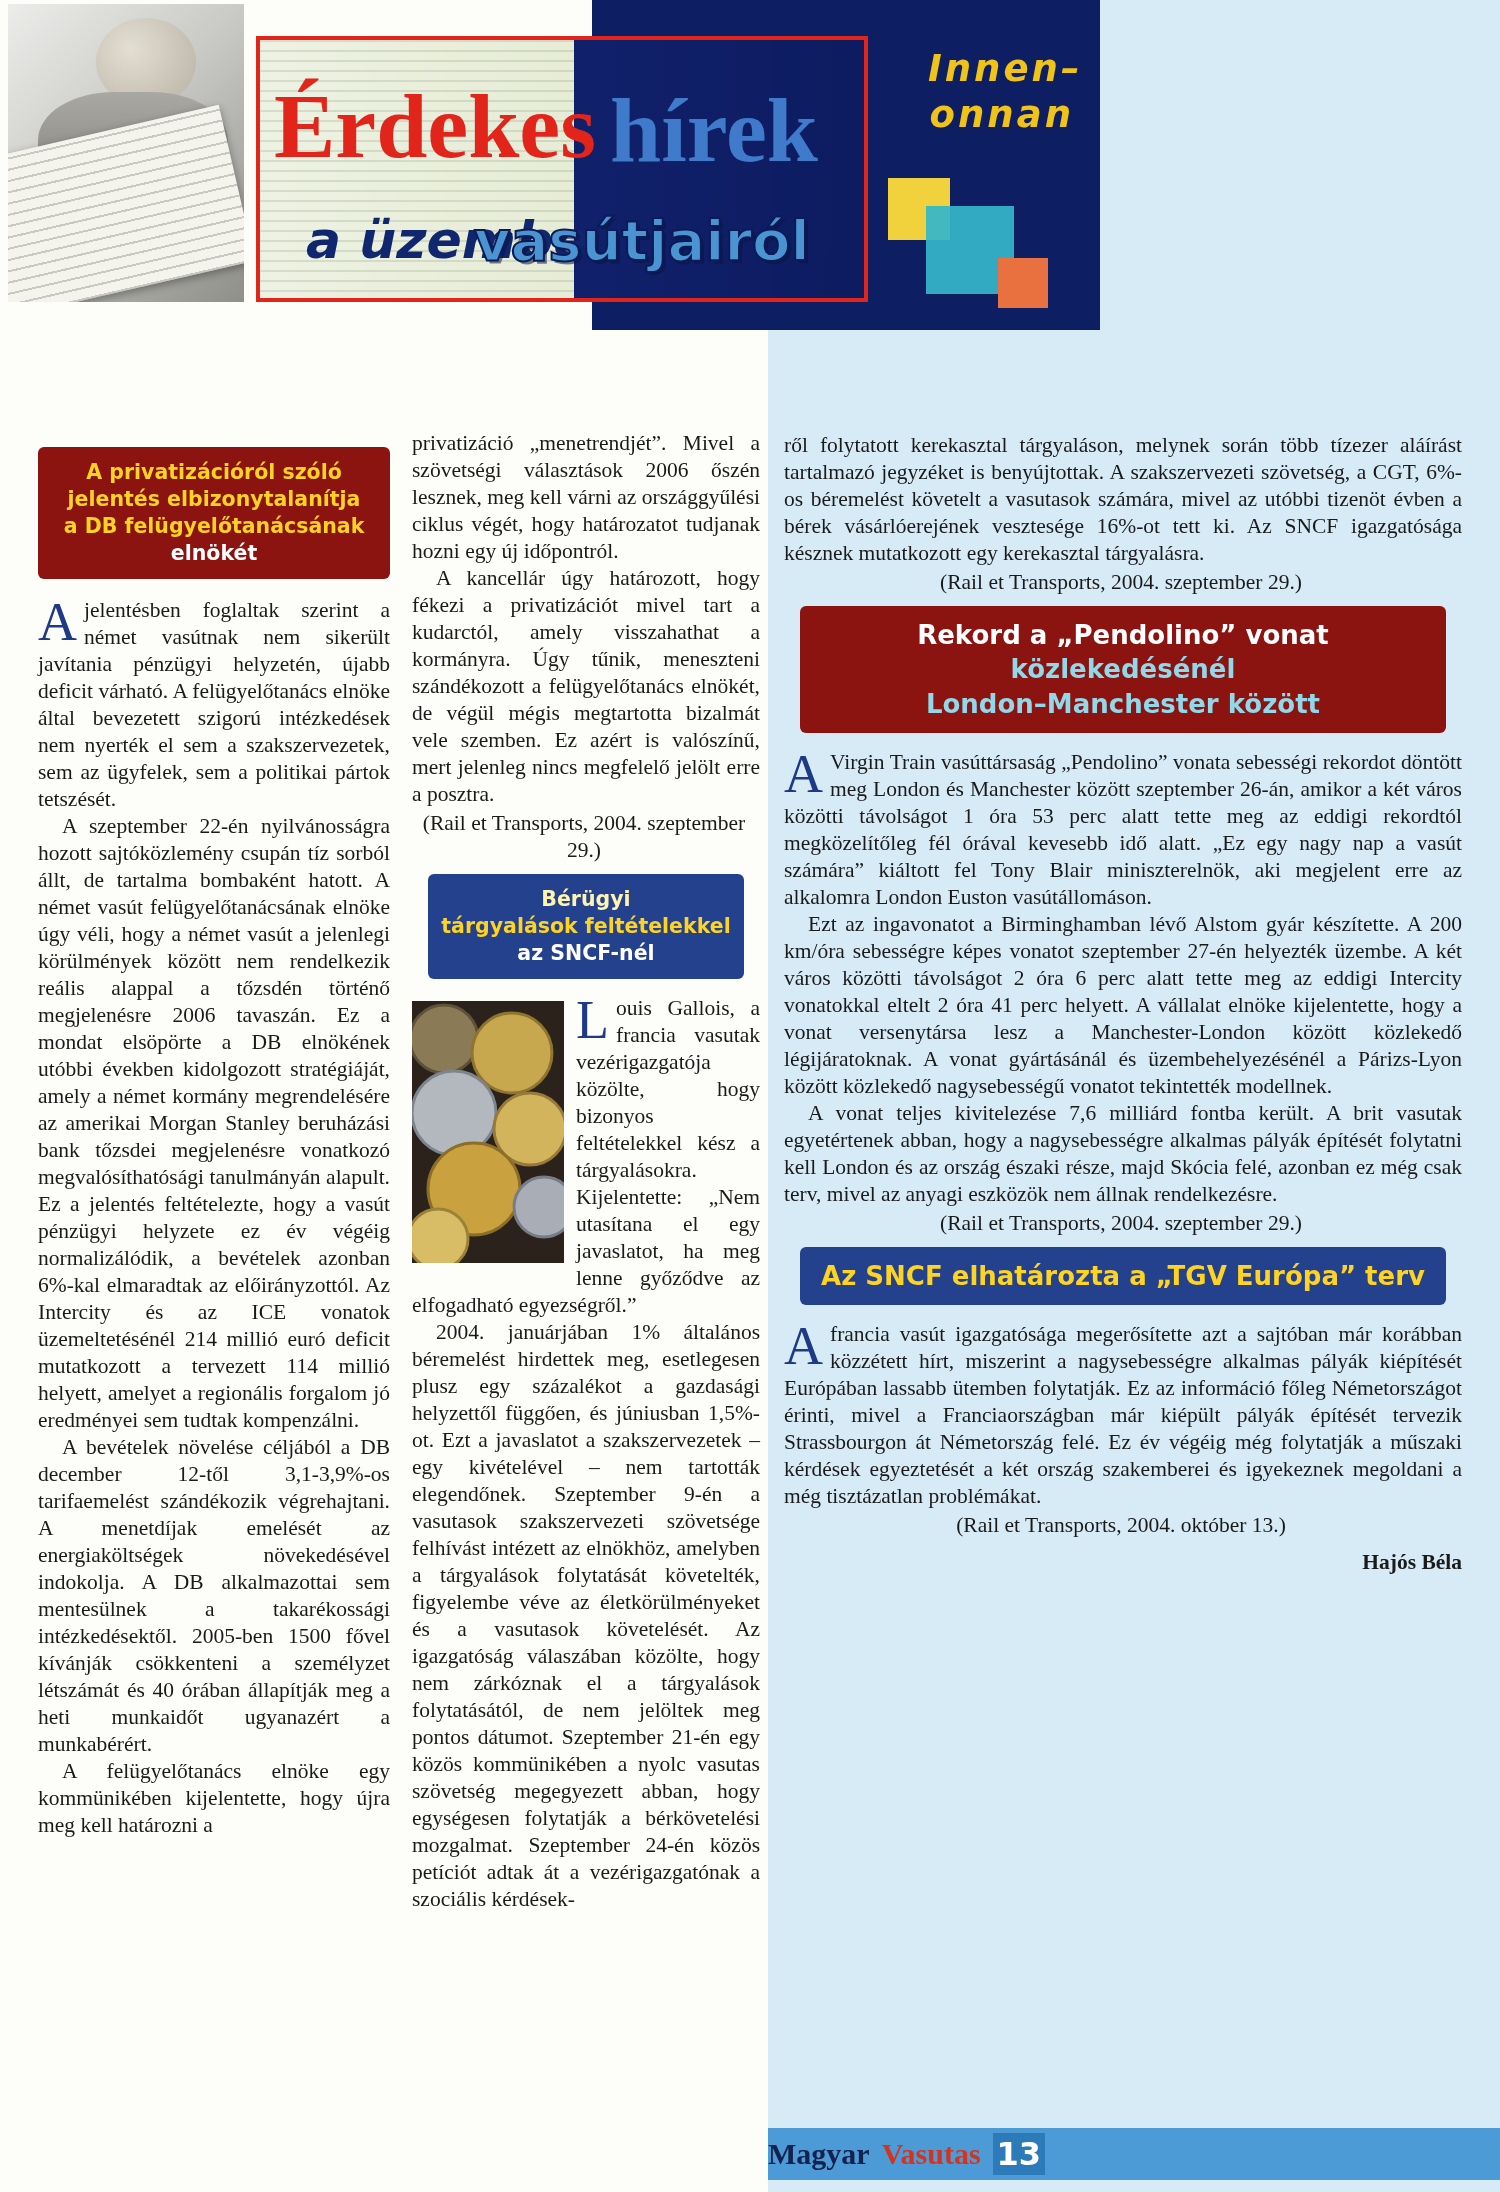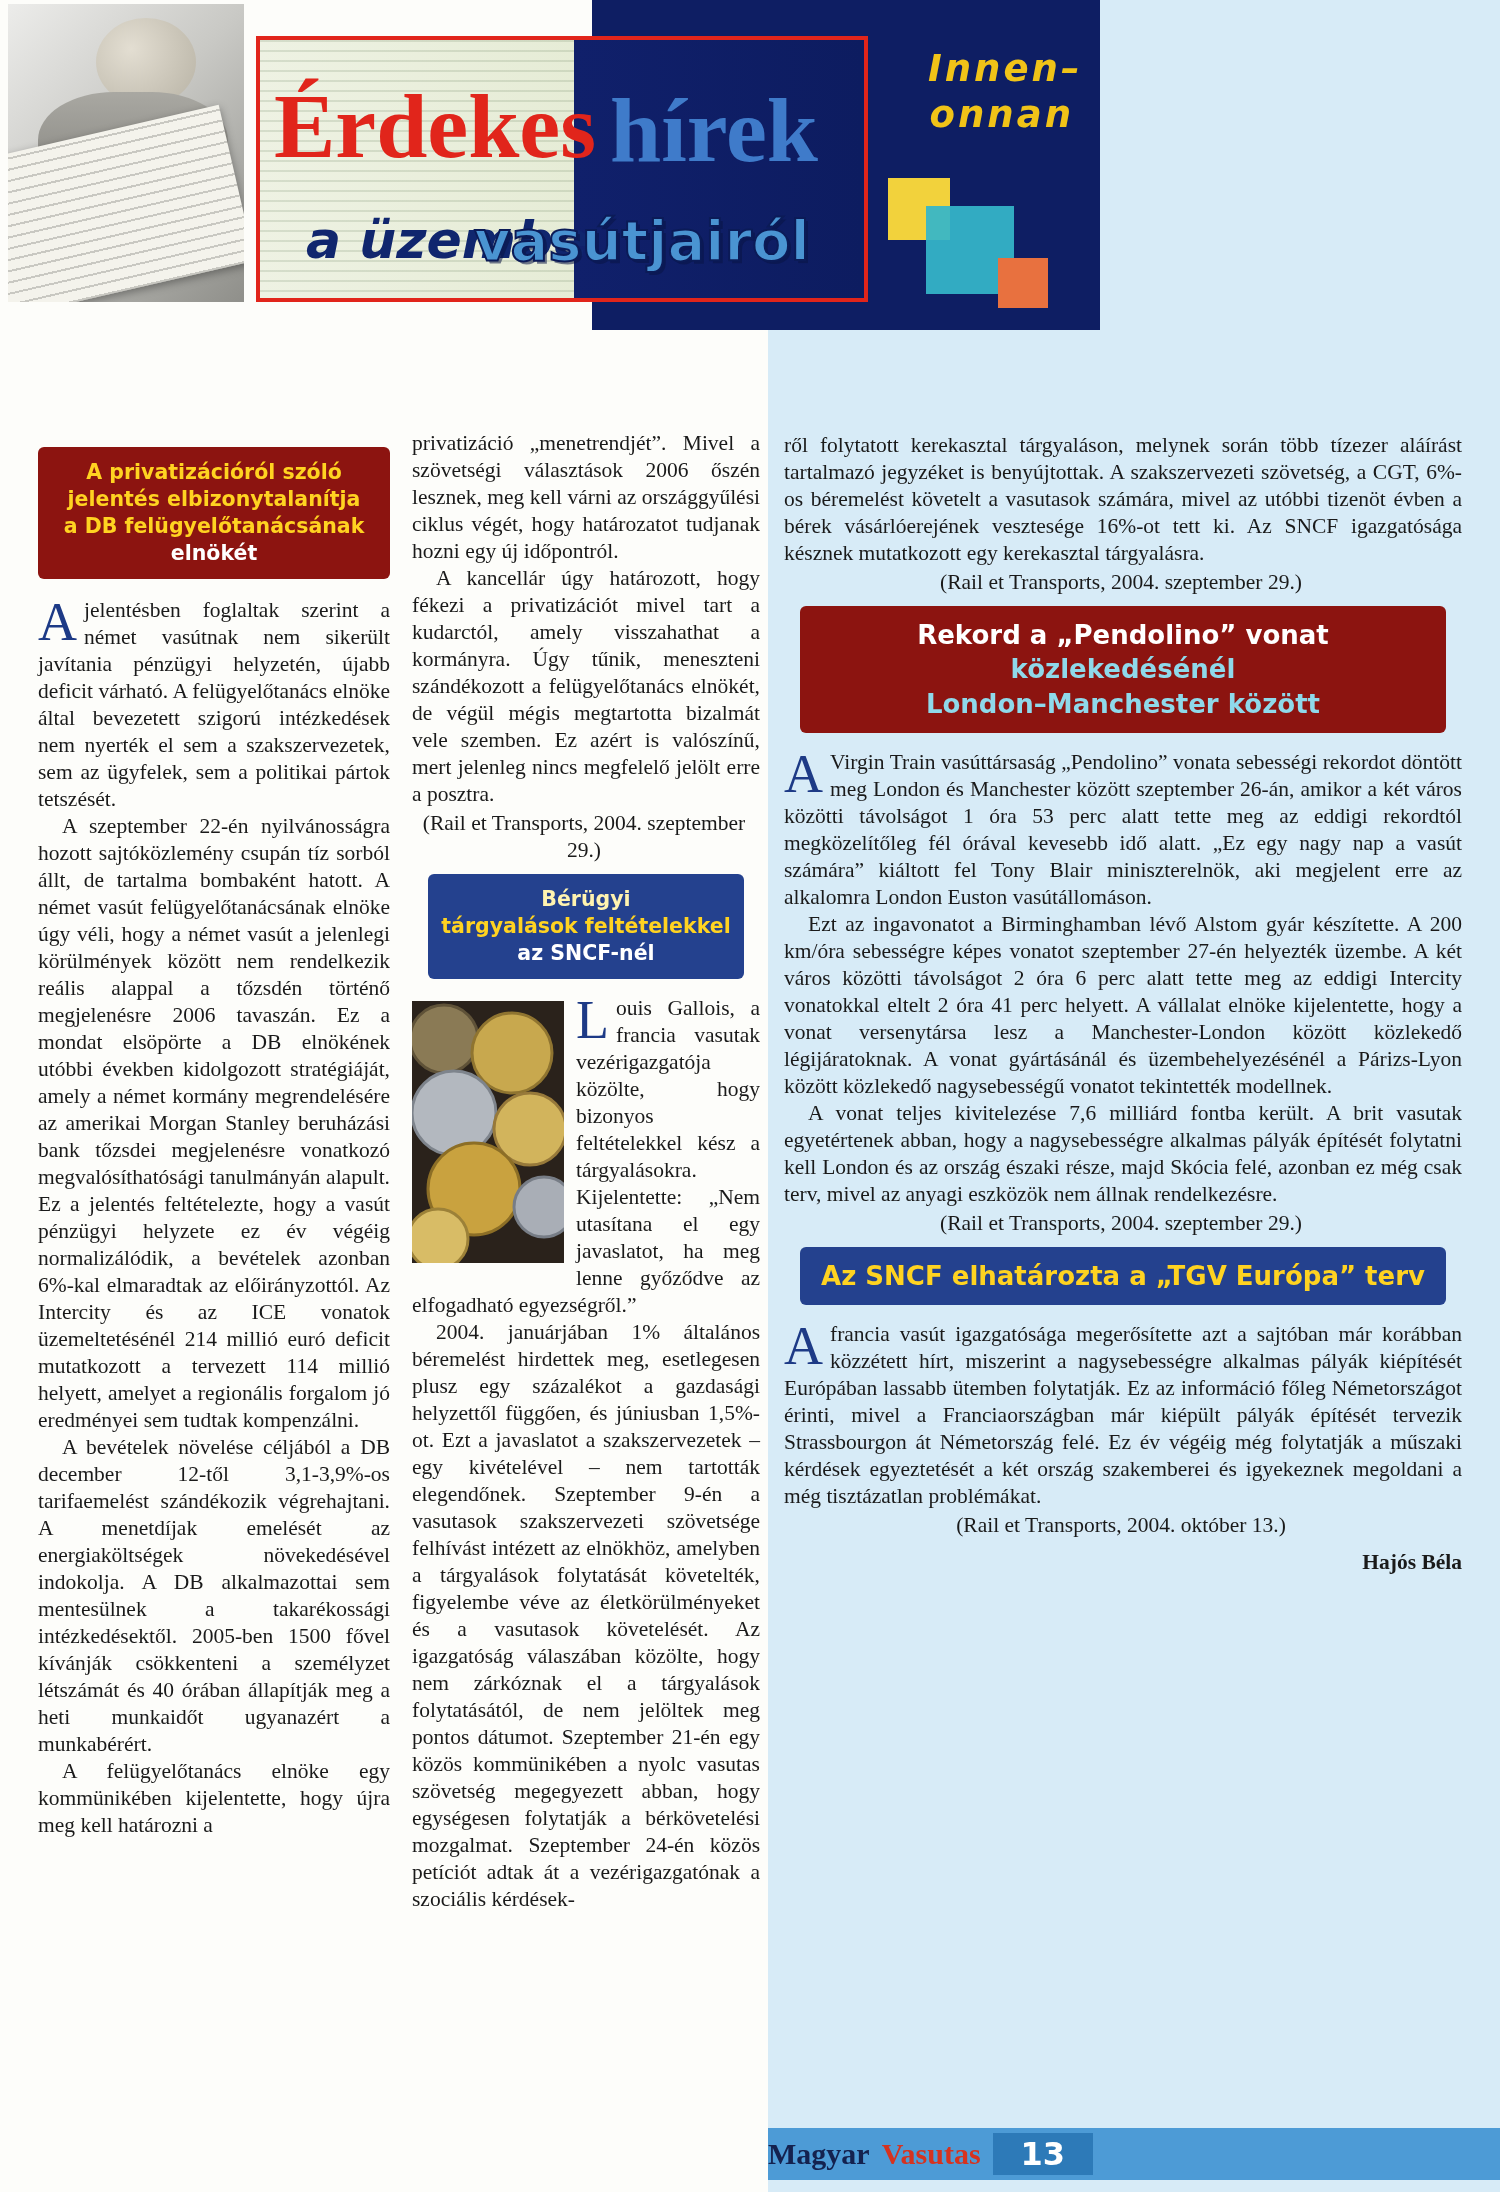--- a/index.html
+++ b/index.html
@@ -73,21 +73,21 @@
   .coins { float:left; width:152px; height:262px; margin:6px 12px 4px 0; background:#2a221b; }
 
   .author { text-align:right; font-weight:bold; margin-top:10px; }
 
   
   .footer-bar { position:absolute; left:768px; top:2128px; width:732px; height:52px; background:#4d9bd6;
     display:flex; align-items:center; padding-right:16px; gap:12px; }
   .f-magyar { color:#14224f; font-weight:bold; font-size:30px; font-family:"Liberation Serif",serif; }
   .f-vasutas { color:#d6331f; font-weight:bold; font-size:30px; font-family:"Liberation Serif",serif; }
   .f-page { color:#ffffff; font-weight:bold; font-size:32px; font-family:"DejaVu Sans",sans-serif;
-    background:#2d7ab8; padding:2px 28px; }
+    background:#2d7ab8; padding:2px 4px; }
 </style>
 </head>
 <body>
 
 <div class="tint"></div>
 <div class="navy-band"></div>
 
 <div class="photo">
   <div class="p-head"></div>
   <div class="p-body"></div>

